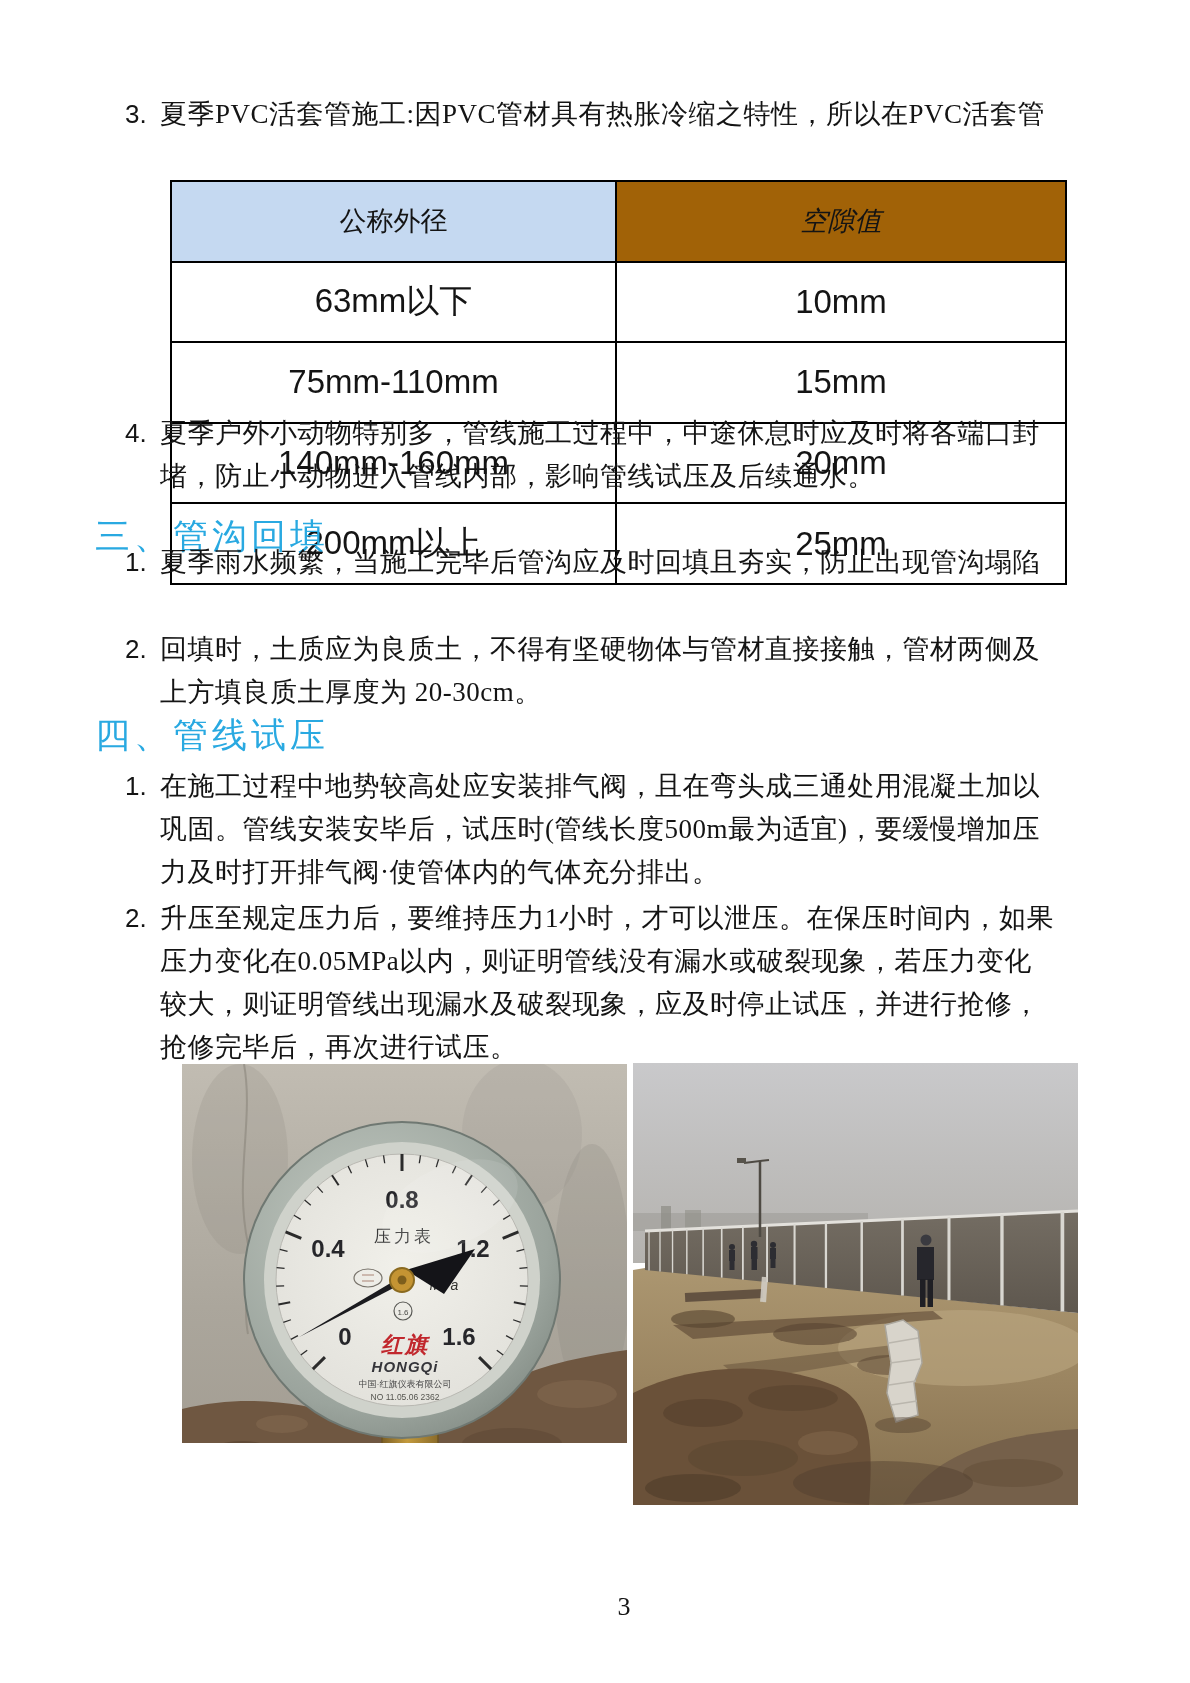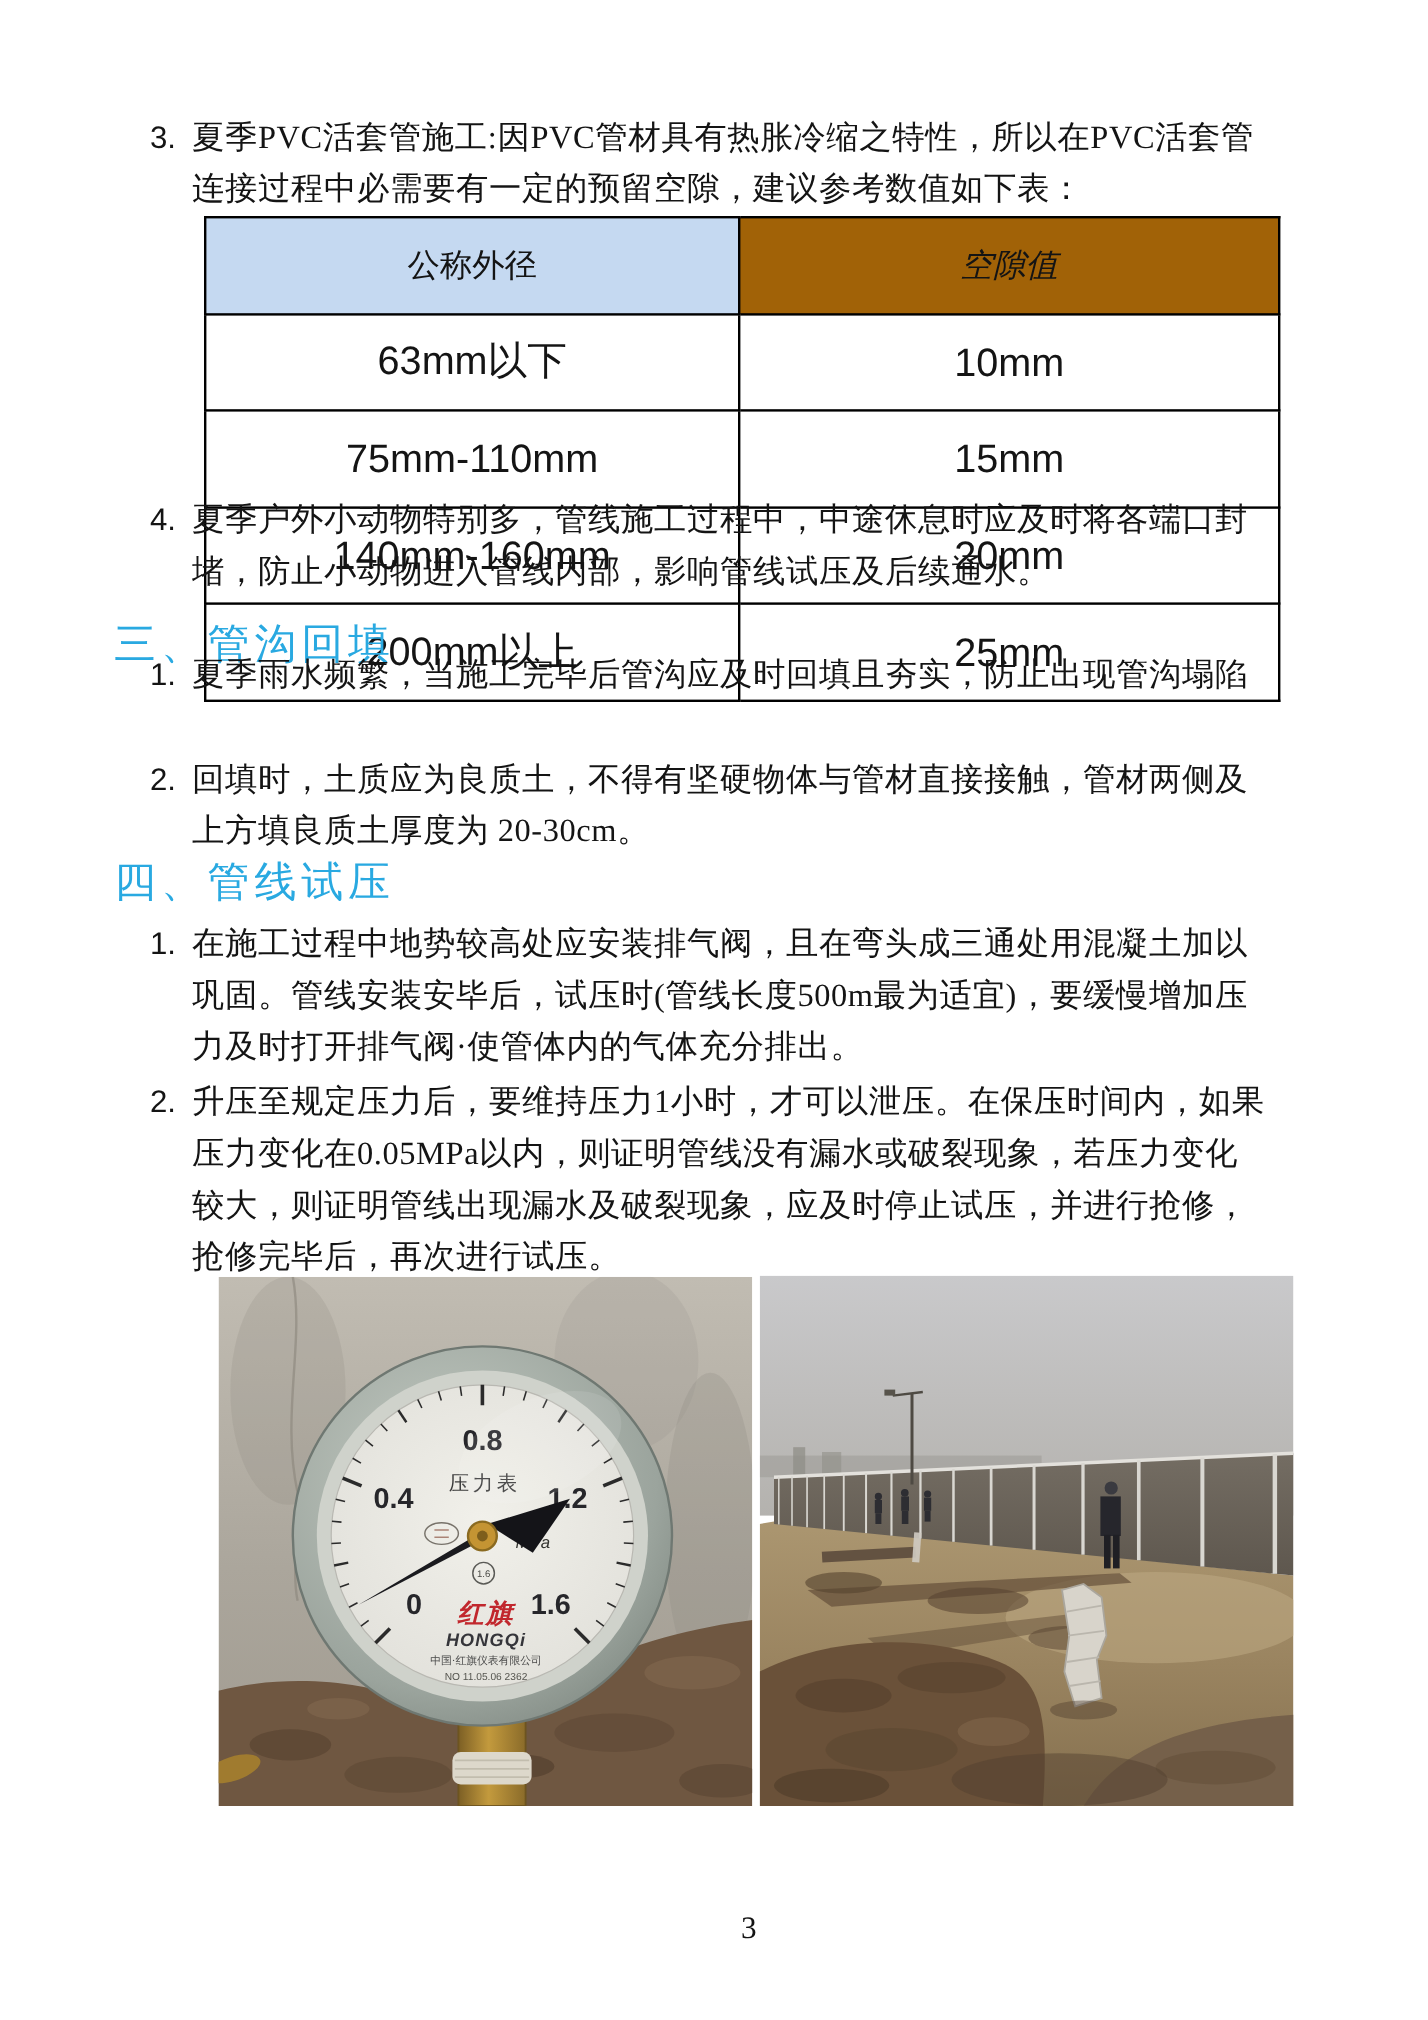--- a/index.html
+++ b/index.html
@@ -35,21 +35,20 @@
   }
 </style>
 </head>
 <body>
 
 <div class="page">
 
   <div class="item" style="top:93px">
     <span class="num">3.</span>
     <div class="tline">夏季PVC活套管施工:因PVC管材具有热胀冷缩之特性，所以在PVC活套管</div>
-    <div class="tline">连接过程中必需要有一定的预留空隙，建议参考数值如下表：</div>
   </div>
 
   <table class="gap">
     <colgroup>
         <col style="width:445px">
         <col style="width:450px">
       </colgroup>
     <tbody>
         <tr style="height:45px">
       <th class="hdr" style="background: rgb(197, 217, 241);">公称外径</th>
@@ -103,21 +102,21 @@
   </div>
 
   <div class="item" style="top:897px">
     <span class="num">2.</span>
     <div class="tline">升压至规定压力后，要维持压力1小时，才可以泄压。在保压时间内，如果</div>
     <div class="tline">压力变化在0.05MPa以内，则证明管线没有漏水或破裂现象，若压力变化</div>
     <div class="tline">较大，则证明管线出现漏水及破裂现象，应及时停止试压，并进行抢修，</div>
     <div class="tline">抢修完毕后，再次进行试压。</div>
   </div>
 
-  <div class="photo" style="left:182px;top:1064px;width:445px;height:441px">
+  <div class="photo" style="left:182px;top:1064px;width:445px;height:379px">
     <svg width="445" height="441" viewBox="0 0 445 441" xmlns="http://www.w3.org/2000/svg">
       <defs>
         <linearGradient id="wallg" x1="0" y1="0" x2="0" y2="1">
           <stop offset="0" stop-color="#c1bcb2"></stop>
             <stop offset="0.55" stop-color="#aba69c"></stop>
             <stop offset="1" stop-color="#a09a8f"></stop>
         </linearGradient>
         <radialGradient id="rimg" cx="0.4" cy="0.35" r="0.8">
           <stop offset="0" stop-color="#c3cac2"></stop>
             <stop offset="0.7" stop-color="#9ba49d"></stop>

